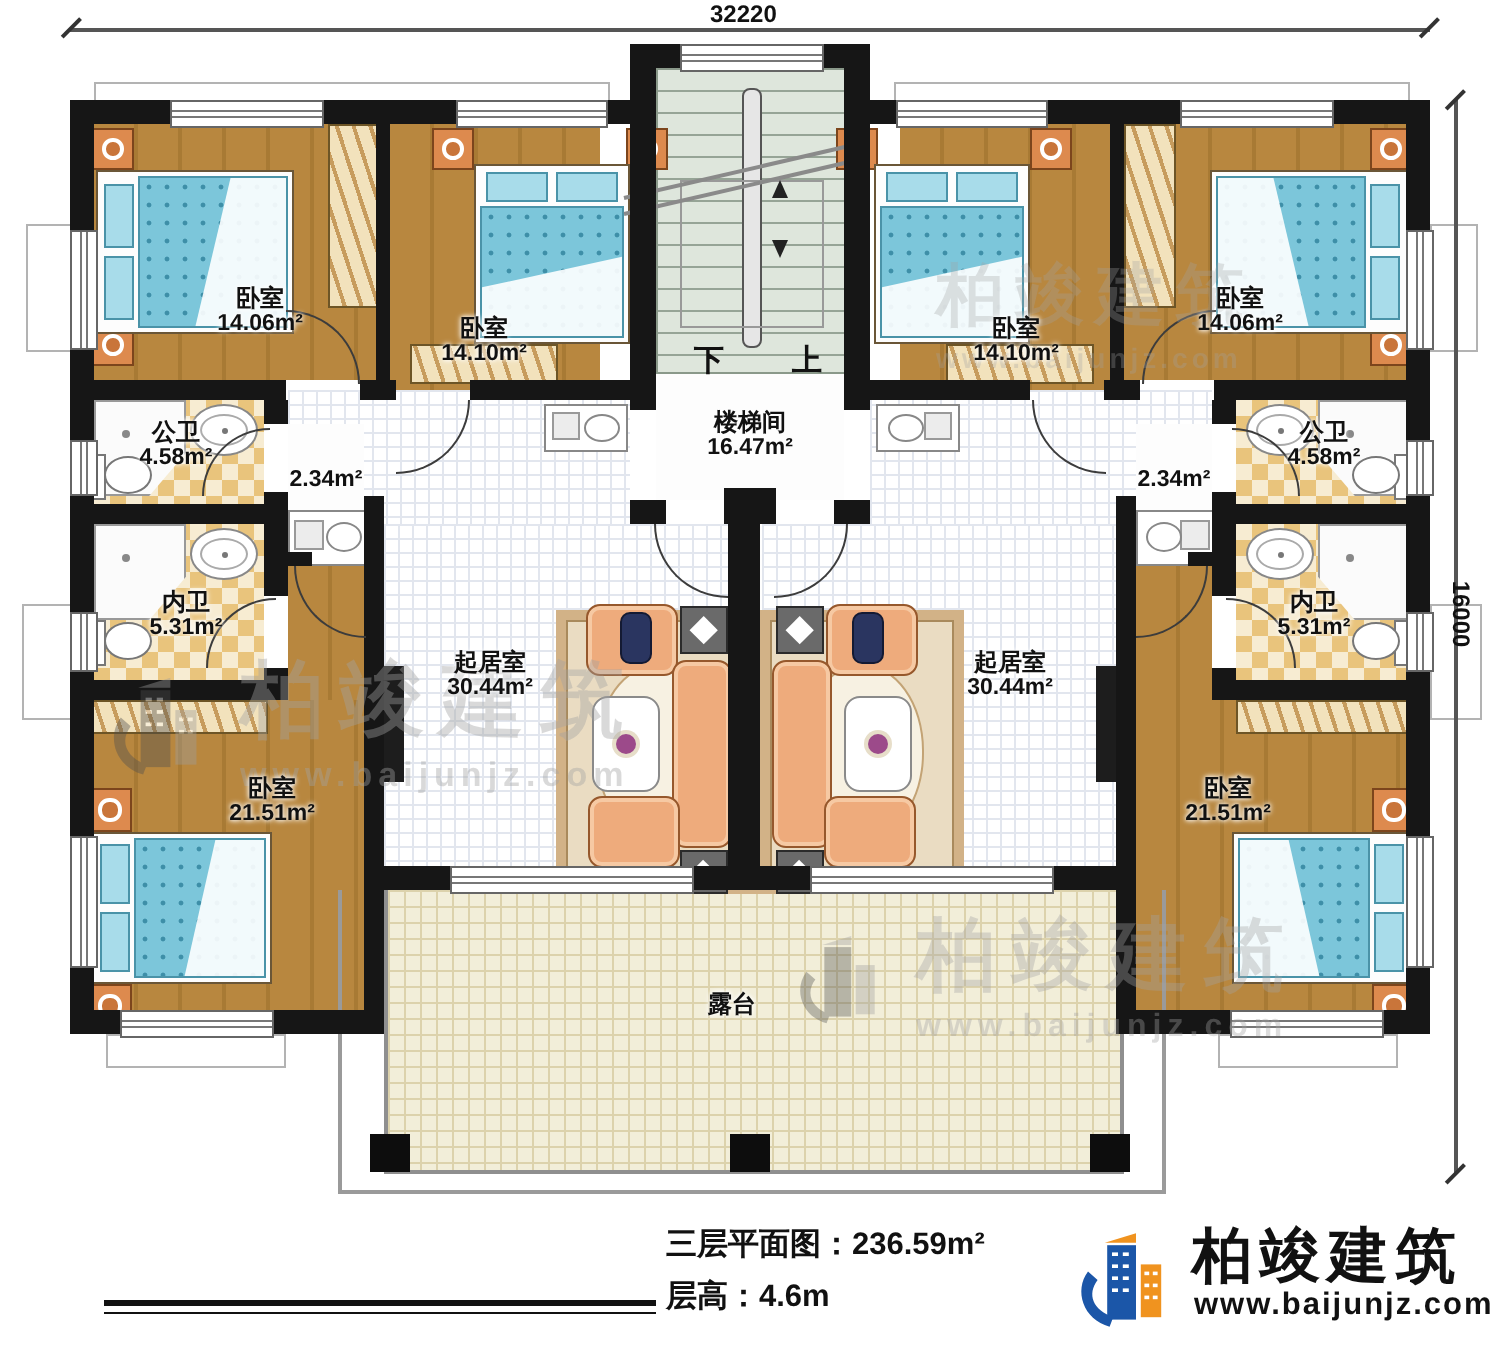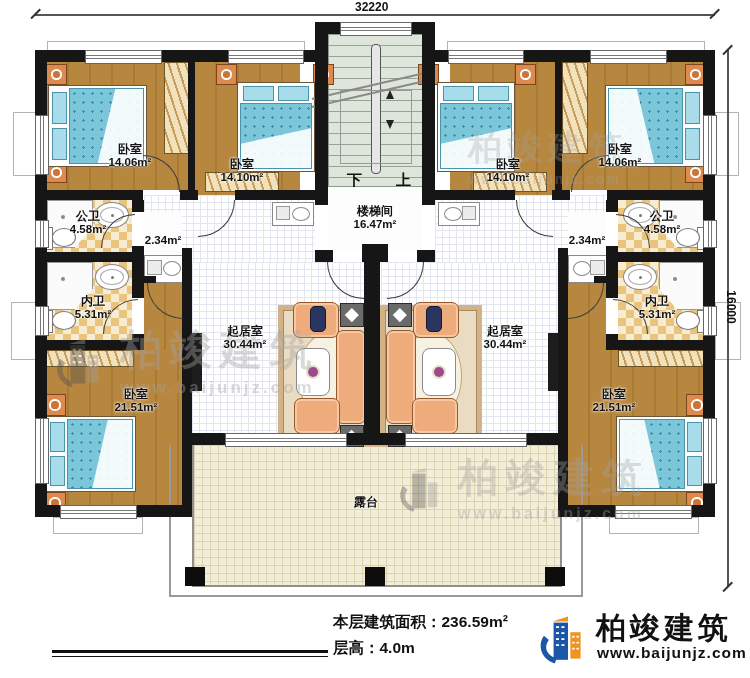--- a/index.html
+++ b/index.html
@@ -463,24 +463,24 @@
     </svg>
     <span>
         <span class="big" style="font-size:40px;letter-spacing:8px">柏竣建筑</span>
     <span class="url" style="font-size:16px;letter-spacing:3px">www.baijunjz.com</span>
       </span>
   </div>
 
   <div class="ft" style="left:52px;top:650px;width:276px;height:3px;background:#111"></div>
   <div class="ft" style="left:52px;top:656px;width:276px;height:1px;background:#111"></div>
   <div class="ft" style="left:333px;top:612px;font-size:15.5px;font-weight:bold">
-    <span>本层建筑面积：</span><span>236.59m²</span>
+    <span>三层平面图：</span><span>236.59m²</span>
   </div>
   <div class="ft" style="left:333px;top:638px;font-size:15.5px;font-weight:bold">
-    <span>层高：</span><span>4.0m</span>
+    <span>层高：</span><span>4.6m</span>
   </div>
   <div class="ft" style="left:532px;top:606px">
     <svg width="60" height="62" viewBox="0 0 100 100">
       <path d="M38 94 C16 88 8 64 20 48 L28 55 C19 67 24 80 41 86 Z" fill="#1b56a8"></path>
       <polygon points="34,24 60,16 60,24" fill="#f0931f"></polygon>
       <rect x="36" y="26" width="24" height="62" fill="#1b56a8"></rect>
         <rect x="64" y="42" width="17" height="44" fill="#f0931f"></rect>
       <rect x="40" y="32" width="5" height="3" fill="#fff"></rect>
         <rect x="49" y="32" width="5" height="3" fill="#fff"></rect>
       <rect x="40" y="42" width="5" height="3" fill="#fff"></rect>

